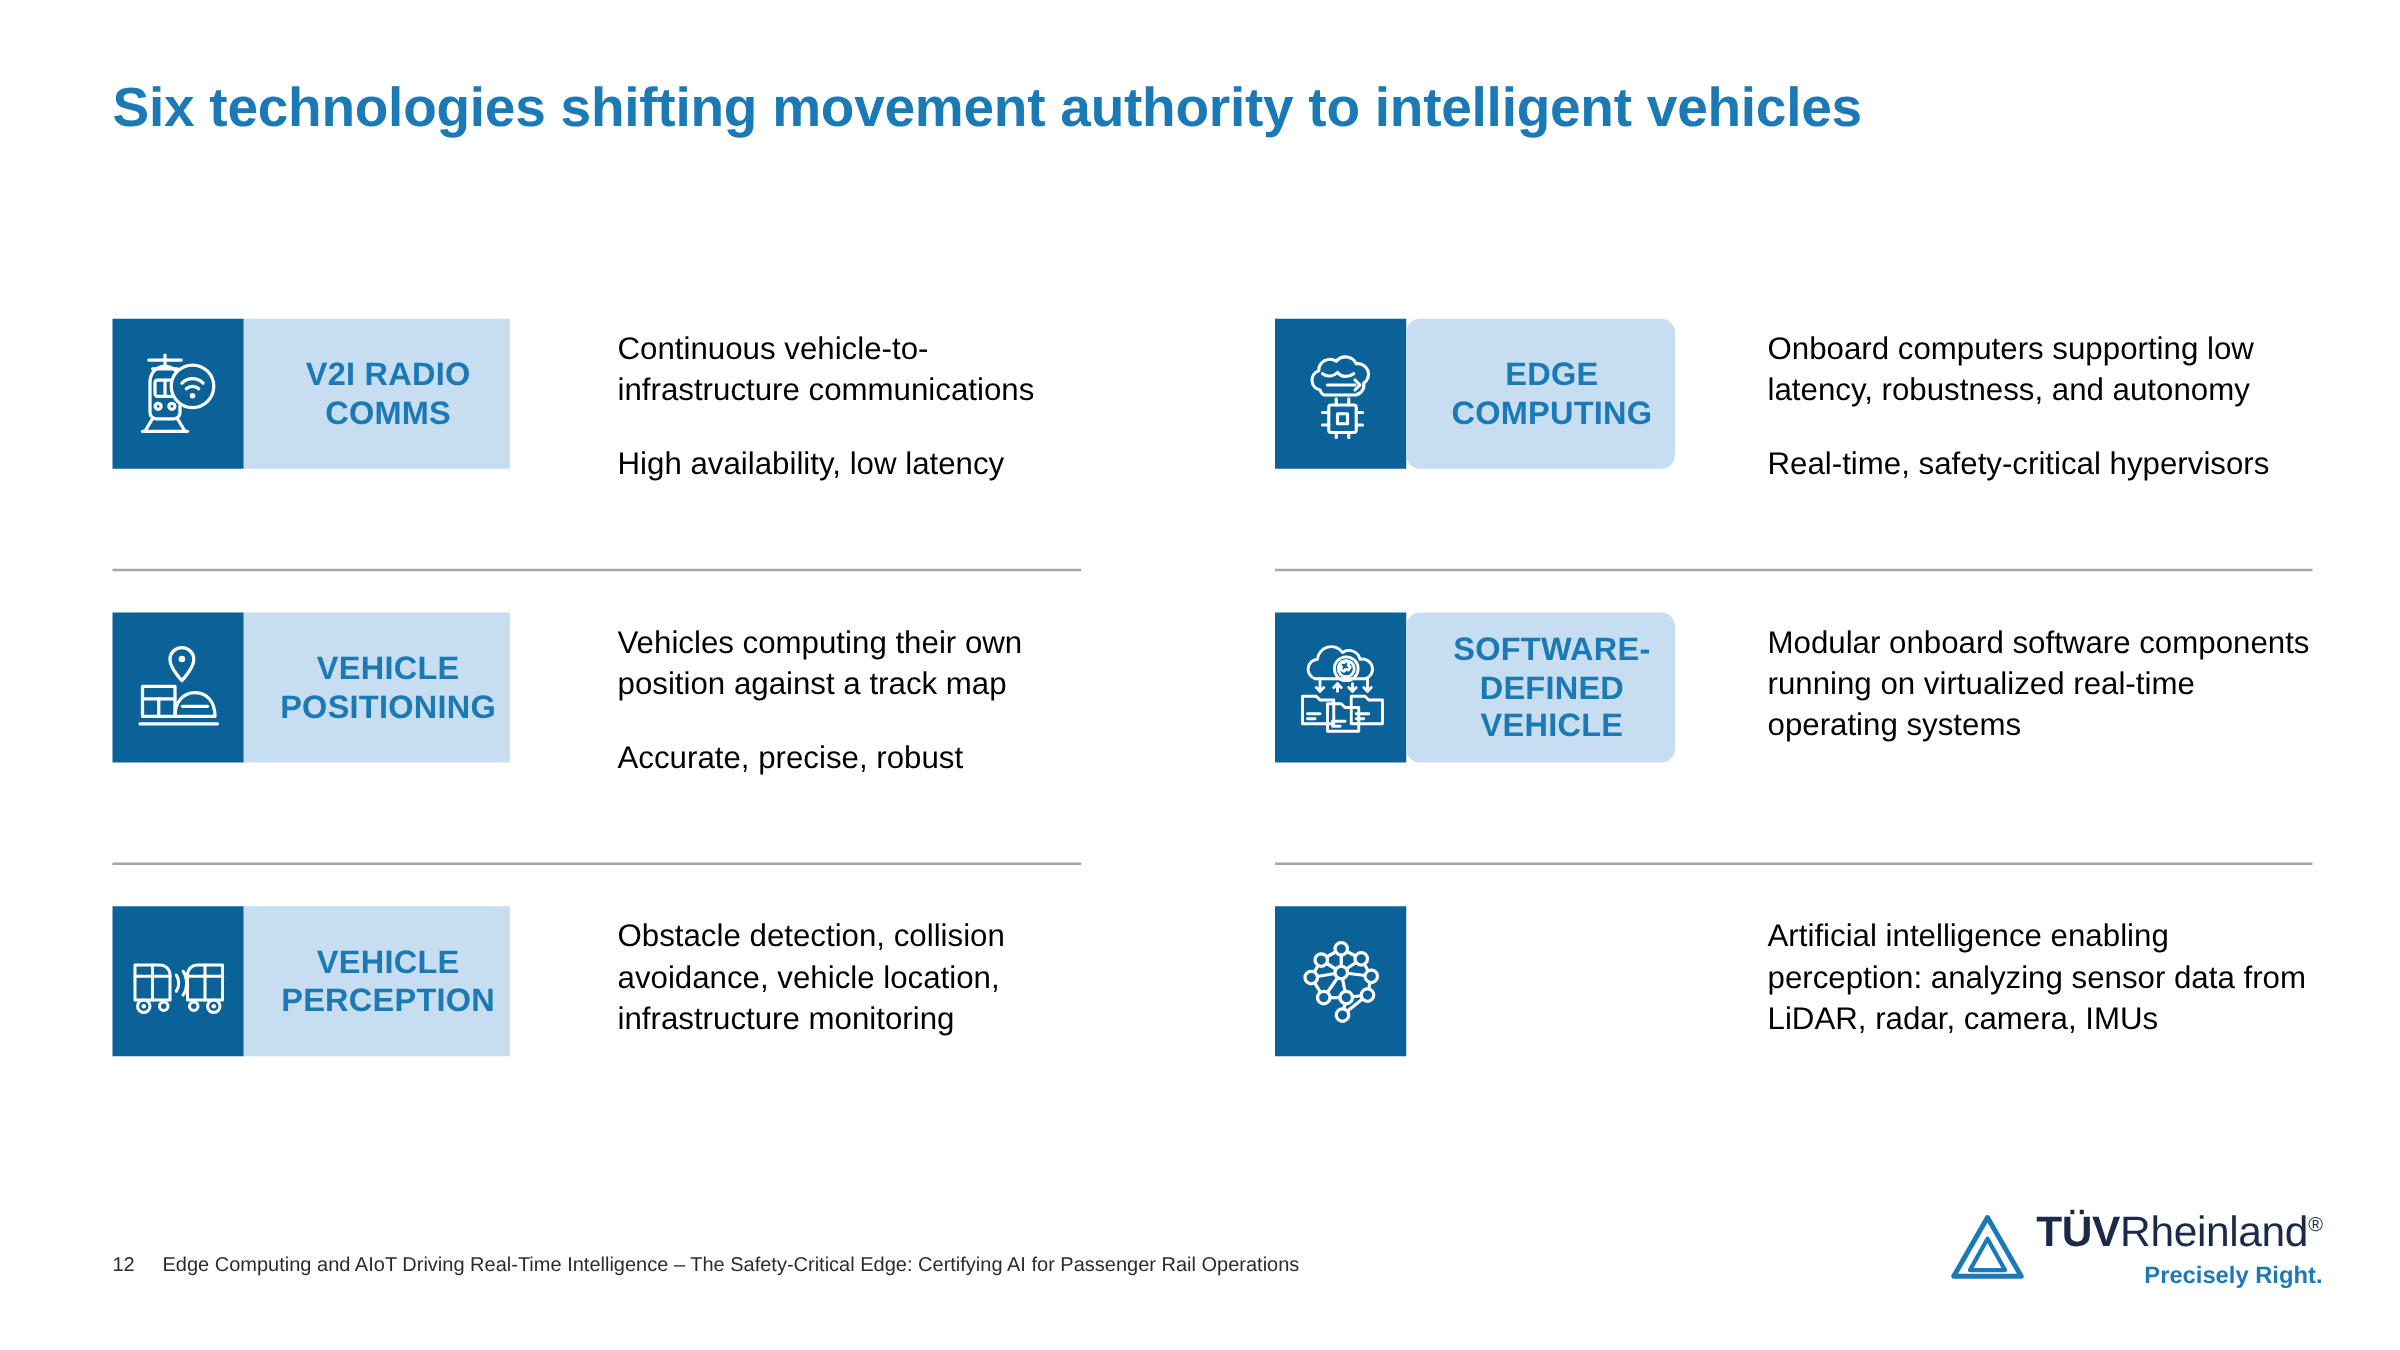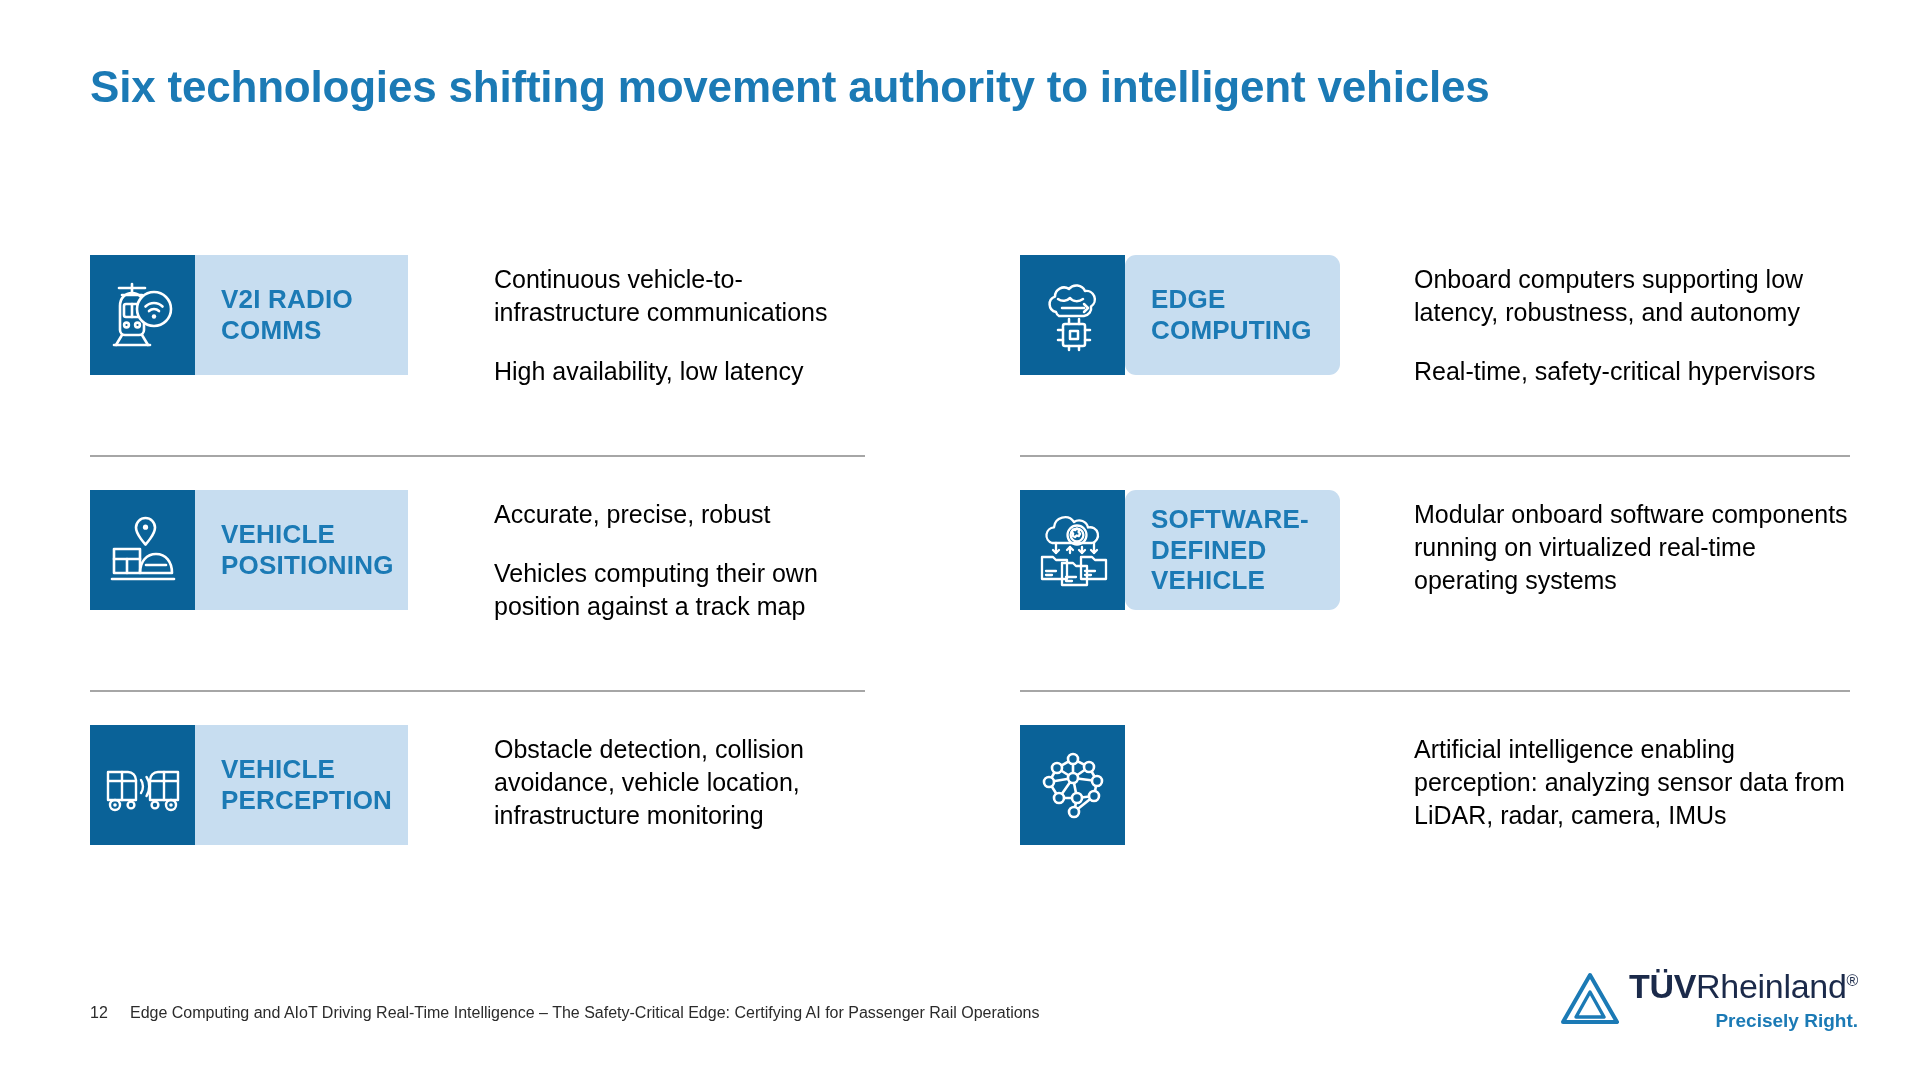--- a/index.html
+++ b/index.html
@@ -57,21 +57,21 @@
     flex:none;
   }
   .icon-tile svg{display:block;}
 
   .label-tile{
     width:213px;height:120px;
     background:#c7ddf0;
     display:flex;align-items:center;
     flex:none;
     box-sizing:border-box;
-    padding-left:26px;padding-right:8px;
+    padding-left:26px;padding-right:8px;text-align:center;
   }
   .col-right .label-tile{width:215px;border-radius:11px;}
   .label-text{
     color:#1b7ab5;
     font-size:26px;
     font-weight:bold;
     line-height:1.18;
     letter-spacing:0.2px;
   }
 
@@ -168,22 +168,22 @@
               <path d="M40 52h20"></path>
               <path d="M30 14.5c0-5.2 4.2-9.5 9.5-9.5s9.5 4.3 9.5 9.5c0 7-9.5 17-9.5 17S30 21.5 30 14.5z" fill="#0a6298"></path>
               <circle cx="39.5" cy="14.2" r="2.6" fill="#ffffff" stroke="none"></circle>
               <line x1="6" y1="66" x2="68" y2="66"></line>
             </svg>
           </div>
           <div class="label-tile">
             <span class="label-text">VEHICLE POSITIONING</span>
           </div>
           <div class="body">
+            <p>Vehicles computing their own position against a track map</p>
             <p>Accurate, precise, robust</p>
-            <p>Vehicles computing their own position against a track map</p>
           </div>
         </div>
       </div>
       <div class="divider div-1"></div>
 
       <div class="row row-2">
         <div class="card">
           <div class="icon-tile">
             <svg width="76" height="74" viewBox="0 0 76 74" fill="none" stroke="#ffffff" stroke-width="2.4" stroke-linecap="round" stroke-linejoin="round">
               <path d="M3 24h20a8 8 0 0 1 8 8v20H3z"></path>

